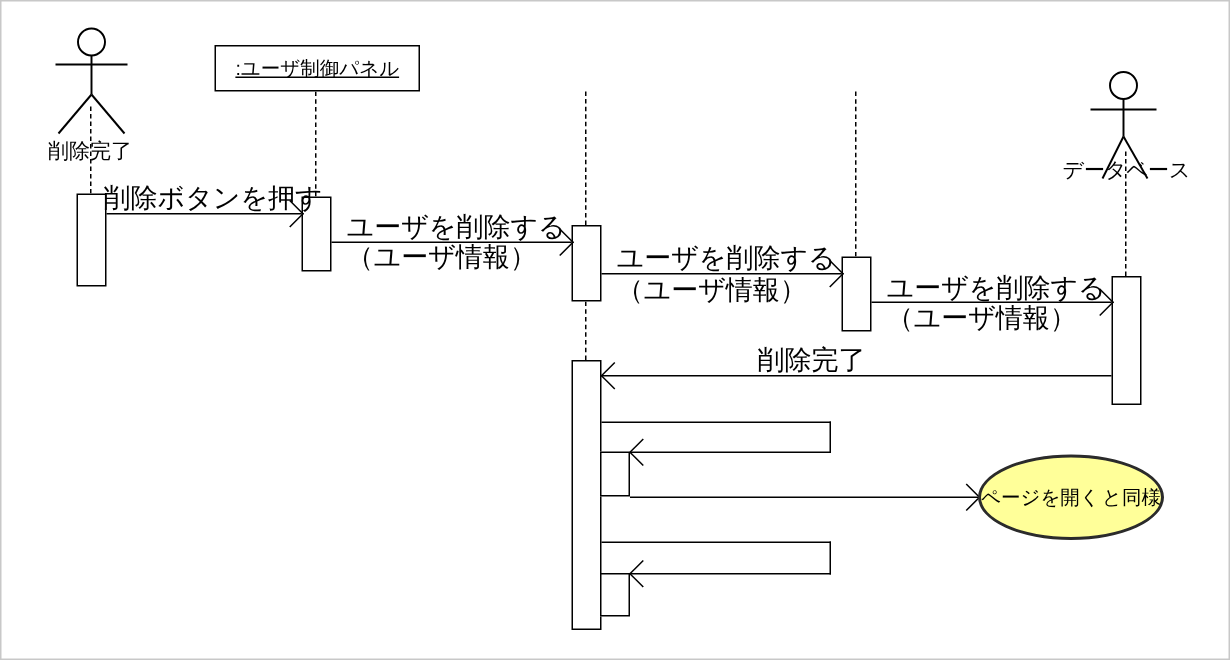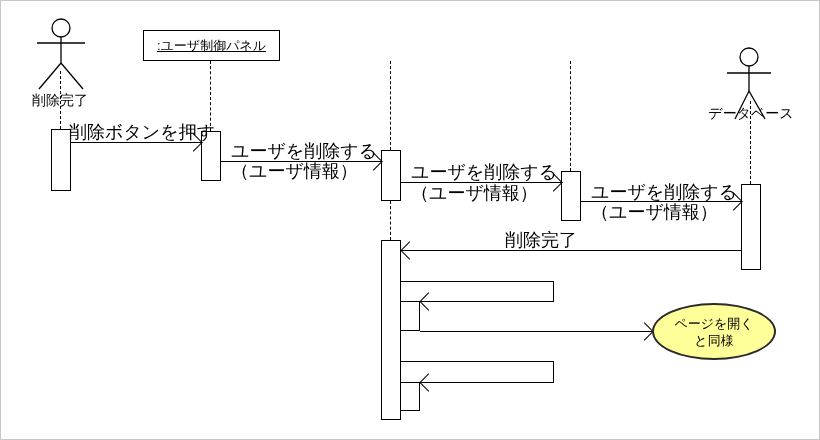--- a/index.html
+++ b/index.html
@@ -18,21 +18,21 @@
   .hl{position:absolute;height:1px;background:#000;}
   .vl{position:absolute;width:1px;background:#000;}
   .dash{position:absolute;width:0;border-left:1px dashed #000;}
   .lbl{position:absolute;font-size:18px;line-height:17px;white-space:nowrap;text-align:left;}
   .arrR,.arrL{position:absolute;width:12px;height:12px;border-right:1px solid #000;border-bottom:1px solid #000;}
   .arrR{transform:rotate(-45deg);}
   .arrL{transform:rotate(135deg);}
   .note{
     position:absolute;left:651px;top:302px;width:124px;height:57px;background:#ffff99;
     border:2px solid #2b2b2b;border-radius:50%;box-sizing:border-box;
-    display:flex;flex-direction:column;align-items:center;justify-content:center;
+    display:flex;flex-direction:row;align-items:center;justify-content:space-between;
     font-size:13px;line-height:17px;text-align:center;
   }
   svg.actor{position:absolute;}
   .actor-label{position:absolute;font-size:14px;line-height:16px;text-align:center;white-space:nowrap;}
 </style>
 </head>
 <body>
 
 <div class="canvas">
 

